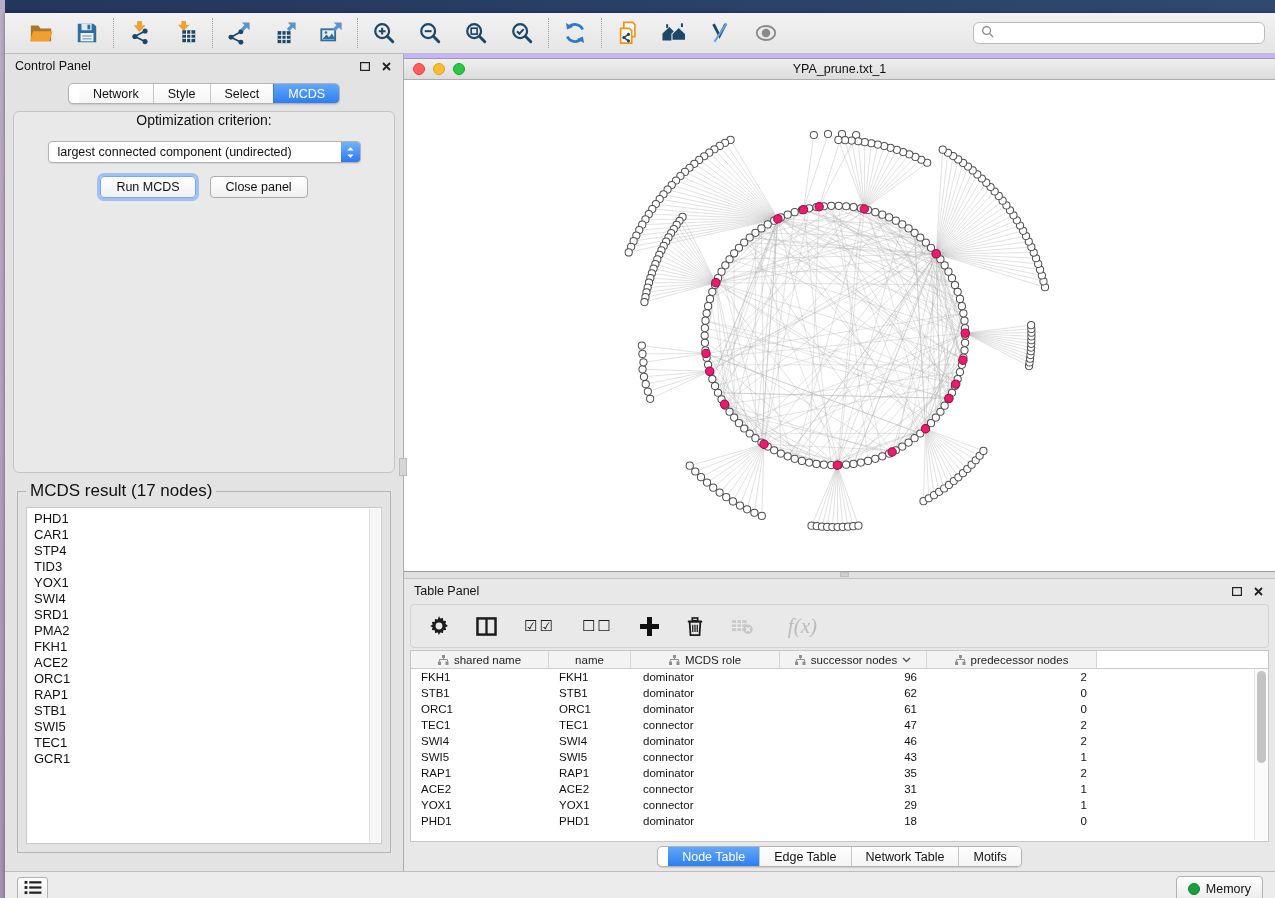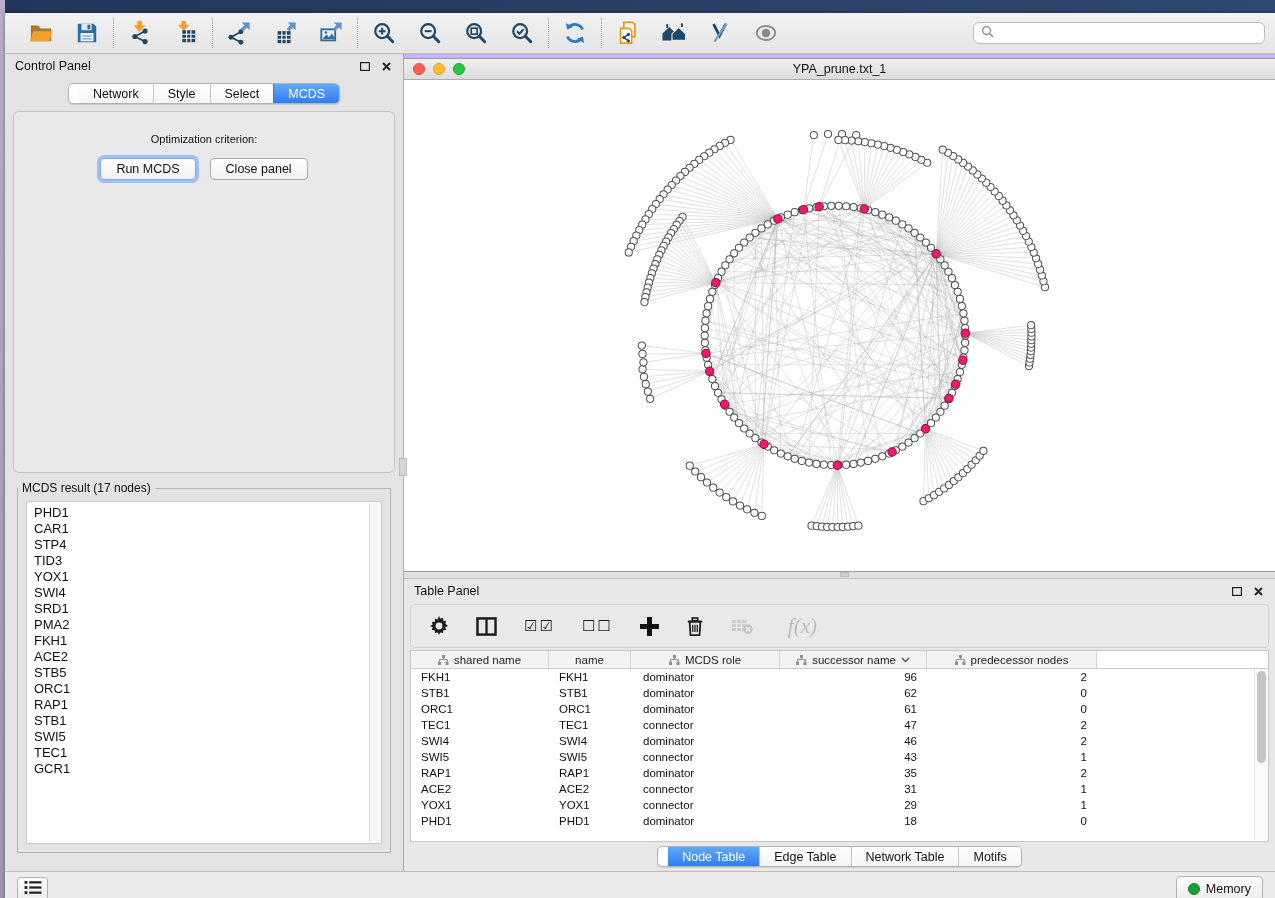--- a/index.html
+++ b/index.html
@@ -24,28 +24,28 @@
   .cpanel { width:399px; flex:0 0 399px; background:#e3e3e3; border-right:1px solid #ababab; display:flex; flex-direction:column; }
   .panel-head { height:24px; flex:0 0 24px; display:flex; align-items:center; padding:0 10px; font-size:12.5px; color:#111; }
   .panel-head .ph-icons { margin-left:auto; display:flex; align-items:center; gap:9px; }
   .ph-btn { display:inline-flex; align-items:center; justify-content:center; width:13px; height:13px; cursor:default; }
   .seg-tabs { align-self:center; display:flex; height:21px; border:1px solid #b3b3b3; border-radius:5px; overflow:hidden; background:#fff; box-shadow:0 1px 1px rgba(0,0,0,.12);padding-left:10px; }
   .seg-tab { display:flex; align-items:center; padding:0 14px; font-size:12.5px; color:#111; background:linear-gradient(#fff,#f4f4f4); border-left:1px solid #c6c6c6; cursor:default; }
   .seg-tab:first-child { border-left:none; }
   .seg-tab.active { background:linear-gradient(#62a8f8,#2f7ef1); color:#fff; border-left-color:#2f7ef1; }
   .cp-tabs-wrap { margin-top:5px; }
   .cp-content { margin:7px 8px 0 8px; height:362px; flex:0 0 362px; background:#e9e9e9; border:1px solid #c4c4c4; border-radius:6px; display:flex; flex-direction:column; align-items:center; }
-  .opt-label { margin-top:21px; font-size:11px; color:#111; }
+  .opt-label { font-size:14px; color:#111; }
   .popup-select { margin-top:13px; width:313px; height:22px; background:#fff; border:1px solid #b2b2b2; border-radius:4px; display:flex; align-items:center; font-size:12.5px; color:#111; padding-left:9px; cursor:default; box-shadow:0 1px 1px rgba(0,0,0,.08); }
   .popup-select .pop-btn { margin-left:auto; width:19px; height:20px; border-radius:0 3px 3px 0; background:linear-gradient(#74b3f9,#2c78f0); display:flex; align-items:center; justify-content:center; }
   .btn-row { margin-top:13px; display:flex; gap:14px; }
   .mac-btn { height:22px; padding:0 15px; font-size:12.5px; color:#111; background:linear-gradient(#ffffff,#f0f0f0); border:1px solid #adadad; border-radius:4px; cursor:default; font-family:"Liberation Sans",sans-serif; }
   .mac-btn.focused { box-shadow:0 0 0 3px rgba(110,165,245,.6); border-color:#7aa8e8; }
   .mcds-fieldset { margin:8px 12px 18px 12px; flex:1; border:1px solid #b5b5b5; position:relative; min-height:0; }
-  .mcds-fieldset legend { padding:0 4px; font-size:12px; color:#111; }
+  .mcds-fieldset legend { margin-left:8px; padding:0 4px; font-size:17px; color:#111; }
   .listbox { position:absolute; left:8px; right:8px; top:6px; bottom:8px; background:#fff; border:1px solid #c9c9c9; font-size:13px; color:#111; overflow:hidden; }
   .listbox .items { padding:3px 0 0 7px; line-height:16px; }
   .list-scroll { position:absolute; top:1px; bottom:1px; right:1px; width:11px; background:#f6f6f6; border-left:1px solid #e2e2e2; }
 
   
   .rightcol { flex:1; display:flex; flex-direction:column; background:#c4b5fd; min-width:0; position:relative; }
   .vsplit-handle { position:absolute; left:-5px; top:404px; width:8px; height:18px; background:#d6d6d6; border:1px solid #bdbdbd; z-index:5; }
   .netwin { margin-top:4px; flex:0 0 514px; display:flex; flex-direction:column; border:1px solid #9c9c9c; border-left:none; border-right:none; }
   .net-titlebar { height:21px; flex:0 0 21px; background:linear-gradient(#efefef,#dcdcdc); border-bottom:1px solid #aeaeae; position:relative; display:flex; align-items:center; justify-content:center; font-size:12.5px; color:#111; }
   .lights { position:absolute; left:9px; top:4px; display:flex; gap:8px; }
@@ -274,40 +274,48 @@
         <div class="cp-tabs-wrap" style="display:flex;justify-content:center;">
           <div class="seg-tabs" id="cp-tabs">
               <span class="seg-tab">Network</span>
               <span class="seg-tab">Style</span>
               <span class="seg-tab">Select</span>
               <span class="seg-tab active">MCDS</span>
             </div>
         </div>
         <div class="cp-content">
           <div class="opt-label">Optimization criterion:</div>
+          <div class="popup-select">
+            <span>largest connected component (undirected)</span>
+            <span class="pop-btn">
+                <svg width="9" height="13" viewBox="0 0 9 13">
+                  <path d="M4.5 1L7.6 4.6H1.4z" fill="#fff"></path>
+                  <path d="M4.5 12L1.4 8.4h6.2z" fill="#fff"></path>
+                </svg>
+              </span>
+          </div>
           <div class="btn-row">
             <button class="mac-btn focused">Run MCDS</button>
             <button class="mac-btn">Close panel</button>
           </div>
         </div>
         <fieldset class="mcds-fieldset">
           <legend>MCDS result (17 nodes)</legend>
           <div class="listbox">
             <div class="items" id="mcds-list">
                 <div>PHD1</div>
                 <div>CAR1</div>
                 <div>STP4</div>
                 <div>TID3</div>
                 <div>YOX1</div>
                 <div>SWI4</div>
                 <div>SRD1</div>
                 <div>PMA2</div>
                 <div>FKH1</div>
                 <div>ACE2</div>
-                <div>STB5</div>
                 <div>ORC1</div>
                 <div>RAP1</div>
                 <div>STB1</div>
                 <div>SWI5</div>
                 <div>TEC1</div>
                 <div>GCR1</div>
               </div>
             <div class="list-scroll"></div>
           </div>
         </fieldset>
@@ -1094,21 +1102,21 @@
                   <span style="display:inline-flex">
                     <svg width="11" height="10" viewBox="0 0 11 10">
                       <g fill="#8f8f8f">
                         <rect x="4" y="0" width="3" height="3"></rect>
                         <rect x="0" y="6.5" width="3" height="3.5"></rect>
                         <rect x="7.5" y="6.5" width="3" height="3.5"></rect>
                       </g>
                       <path d="M5.5 3v1.5M1.5 6.5V4.5h8v2" fill="none" stroke="#8f8f8f"></path>
                     </svg>
                   </span>
-                  <span>successor name</span>
+                  <span>successor nodes</span>
                   <span style="display:inline-flex">
                     <svg width="9" height="6" viewBox="0 0 9 6">
                       <path d="M1 1l3.5 3.5L8 1" fill="none" stroke="#555" stroke-width="1.4"></path>
                     </svg>
                   </span>
                 </div>
                 <div class="th" style="width: 170px; flex: 0 0 170px;">
                   <span style="display:inline-flex">
                     <svg width="11" height="10" viewBox="0 0 11 10">
                       <g fill="#8f8f8f">

